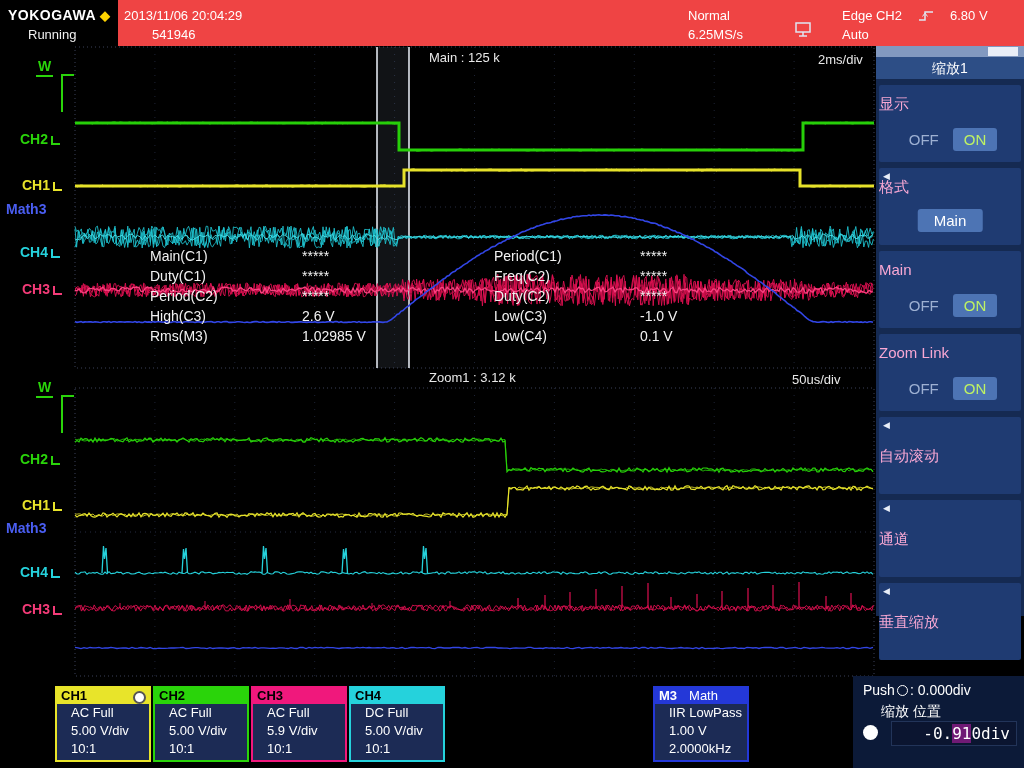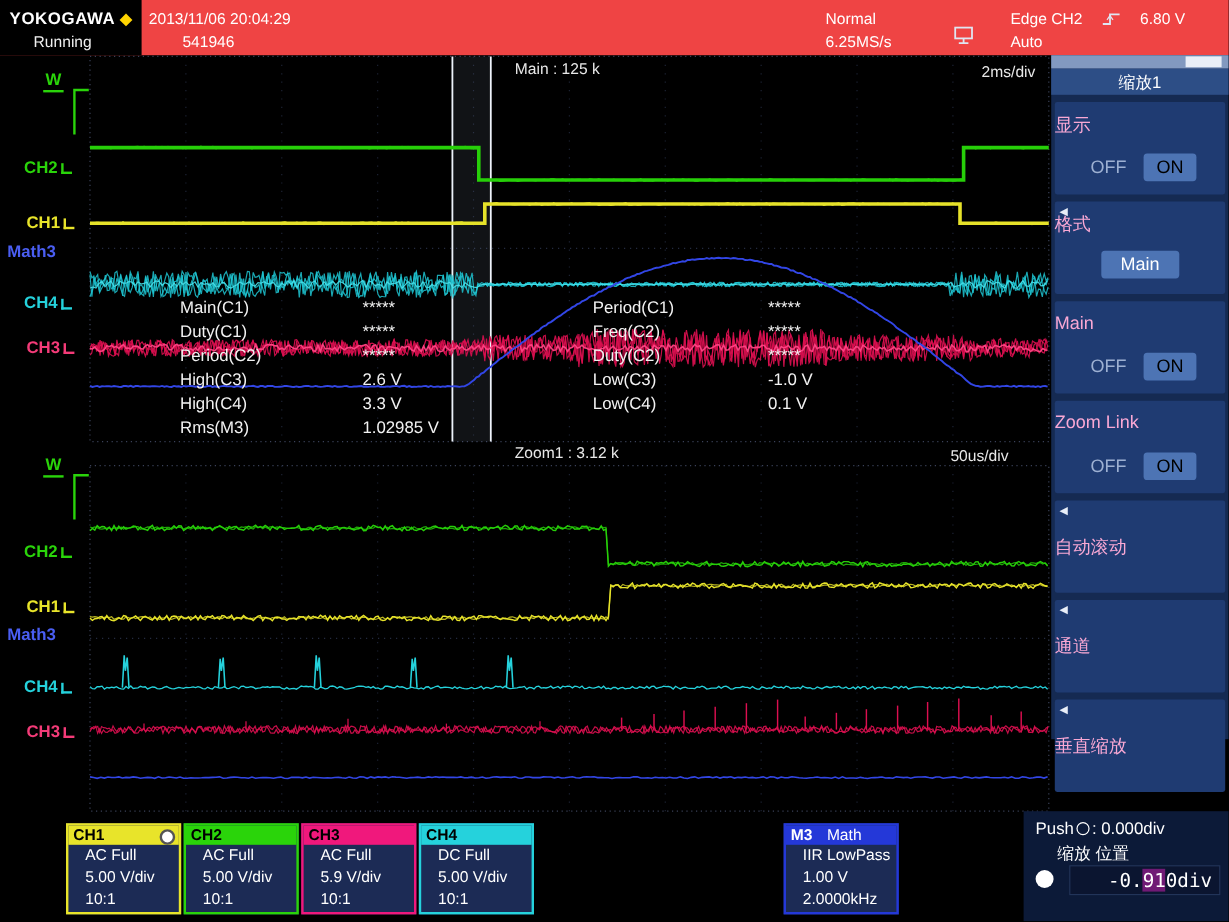--- a/index.html
+++ b/index.html
@@ -41,21 +41,21 @@
   .sidebar{position:absolute;left:876px;top:46px;width:148px;height:570px;background:#152a52;}
   .sb-scroll{position:relative;height:11px;background:#8299c0;}
   .sb-thumb{position:absolute;right:6px;top:1px;width:30px;height:9px;background:#e9eef7;}
   .sb-title{height:22px;line-height:22px;text-align:center;background:#2d4e86;font-size:14px;color:#fff;}
   .sb-item{position:relative;margin:6px 3px 0 3px;height:77px;background:#1f3b72;border-radius:2px;}
   .sb-arrow{position:absolute;left:4px;top:3px;font-size:9px;color:#e8eef8;}
   .sb-label{position:absolute;top:10px;left:0;width:100%;text-align:left;font-size:15px;color:#f9a8d4;}
   .sb-label.mid{top:50%;transform:translateY(-50%);}
   .toggle-row{position:absolute;bottom:11px;left:0;width:100%;display:flex;justify-content:center;align-items:center;gap:8px;font-size:15px;}
   .off-btn{color:#9db0d2;padding:3px 6px;}
-  .on-btn{background:#4d74b4;color:#000000;padding:3px 11px;border-radius:3px;text-align:center;}
+  .on-btn{background:#4d74b4;color:#bef264;padding:3px 11px;border-radius:3px;text-align:center;}
   .fmt-btn{position:absolute;bottom:13px;left:50%;transform:translateX(-50%);background:#4d74b4;color:#fff;
            padding:3px 16px;border-radius:3px;font-size:15px;}
 
   
   .chbox{position:absolute;top:686px;width:96px;height:76px;border:2px solid;background:#1c2b55;font-size:13px;box-sizing:border-box;}
   .chbox .hdr{height:16px;line-height:16px;font-weight:bold;color:#000;padding:0 4px;position:relative;}
   .chbox .row{padding:0 14px;line-height:18px;color:#fff;white-space:nowrap;}
   .ch1{left:55px;border-color:#e8e42a}.ch1 .hdr{background:#e8e42a}
   .ch2{left:153px;border-color:#2ad40a}.ch2 .hdr{background:#2ad40a}
   .ch3{left:251px;border-color:#f0187c}.ch3 .hdr{background:#f0187c}
@@ -201,21 +201,20 @@
   <div class="rec" style="left:425px;top:50px">Main : 125 k</div>
   <div class="rec" style="left:814px;top:52px">2ms/div</div>
   <div class="rec" style="left:425px;top:370px">Zoom1 : 3.12 k</div>
   <div class="rec" style="left:788px;top:372px">50us/div</div>
 
   <div class="meas" style="left:150px;top:248px">
     <div class="mrow"><span class="mlabel">Main(C1)</span><span>*****</span></div>
     <div class="mrow"><span class="mlabel">Duty(C1)</span><span>*****</span></div>
     <div class="mrow"><span class="mlabel">Period(C2)</span><span>*****</span></div>
     <div class="mrow"><span class="mlabel">High(C3)</span><span>2.6 V</span></div>
-    <div class="mrow"><span class="mlabel">High(C4)</span><span>3.3 V</span></div>
     <div class="mrow"><span class="mlabel">Rms(M3)</span><span>1.02985 V</span></div>
   </div>
   <div class="meas meas2" style="left:494px;top:248px">
     <div class="mrow"><span class="mlabel">Period(C1)</span><span>*****</span></div>
     <div class="mrow"><span class="mlabel">Freq(C2)</span><span>*****</span></div>
     <div class="mrow"><span class="mlabel">Duty(C2)</span><span>*****</span></div>
     <div class="mrow"><span class="mlabel">Low(C3)</span><span>-1.0 V</span></div>
     <div class="mrow"><span class="mlabel">Low(C4)</span><span>0.1 V</span></div>
   </div>
 

